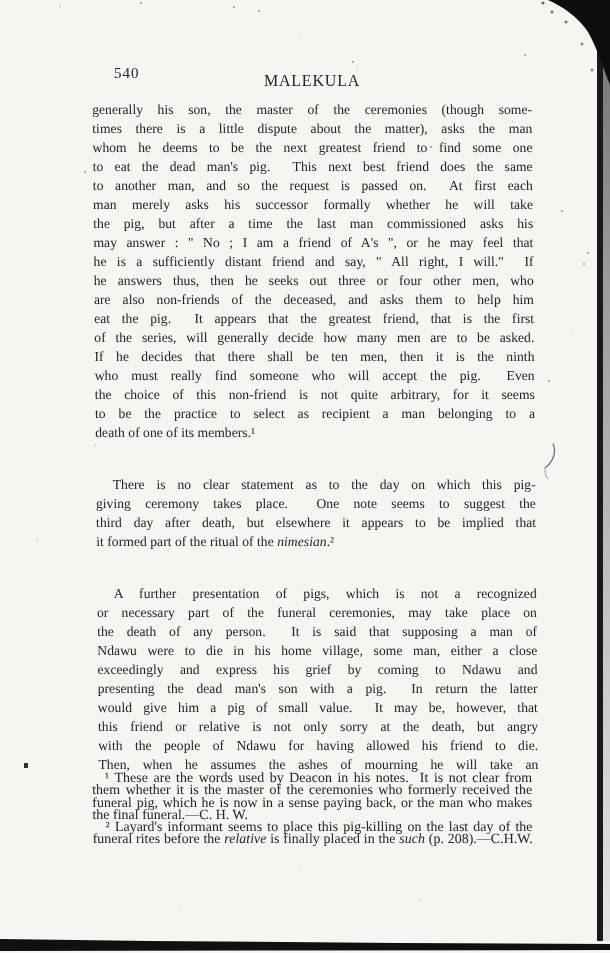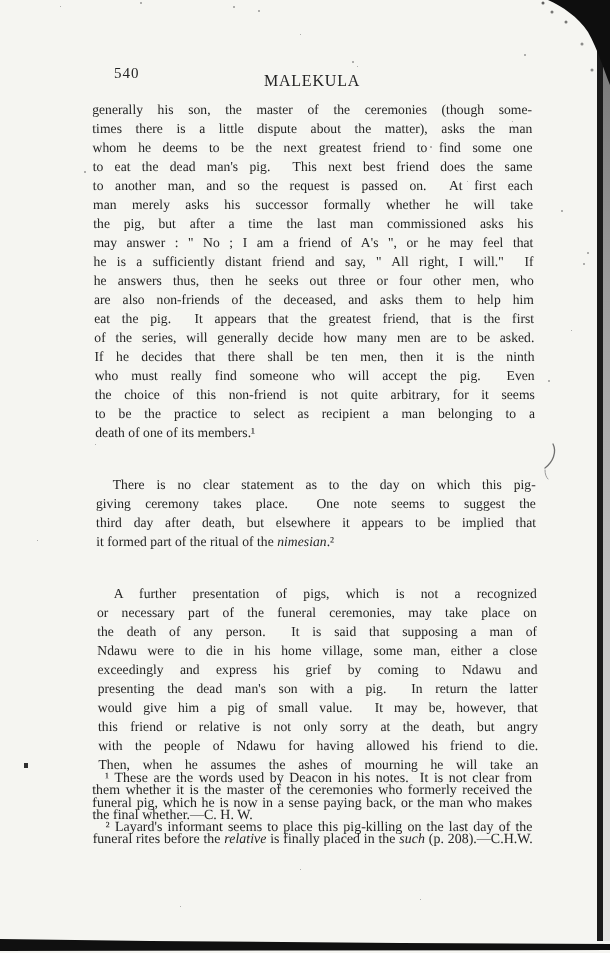--- a/index.html
+++ b/index.html
@@ -109,21 +109,21 @@
         <div class="line">with the people of Ndawu for having allowed his friend to die.</div>
         <div class="line">Then, when he assumes the ashes of mourning he will take an</div>
       </div>
     </div>
 
   <div class="footnote-block" id="footnotes">
       <div>
         <div class="fn-line first">¹ These are the words used by Deacon in his notes.&nbsp; It is not clear from</div>
         <div class="fn-line">them whether it is the master of the ceremonies who formerly received the</div>
         <div class="fn-line">funeral pig, which he is now in a sense paying back, or the man who makes</div>
-        <div class="fn-line last">the final whether.—C. H. W.</div>
+        <div class="fn-line last">the final funeral.—C. H. W.</div>
       </div>
       <div>
         <div class="fn-line first">² Layard's informant seems to place this pig-killing on the last day of the</div>
         <div class="fn-line">funeral rites before the <i>relative</i> is finally placed in the <i>such</i> (p. 208).—C.H.W.</div>
       </div>
     </div>
 
   <div class="edge-outer"></div>
   <div class="edge-line"></div>
 

